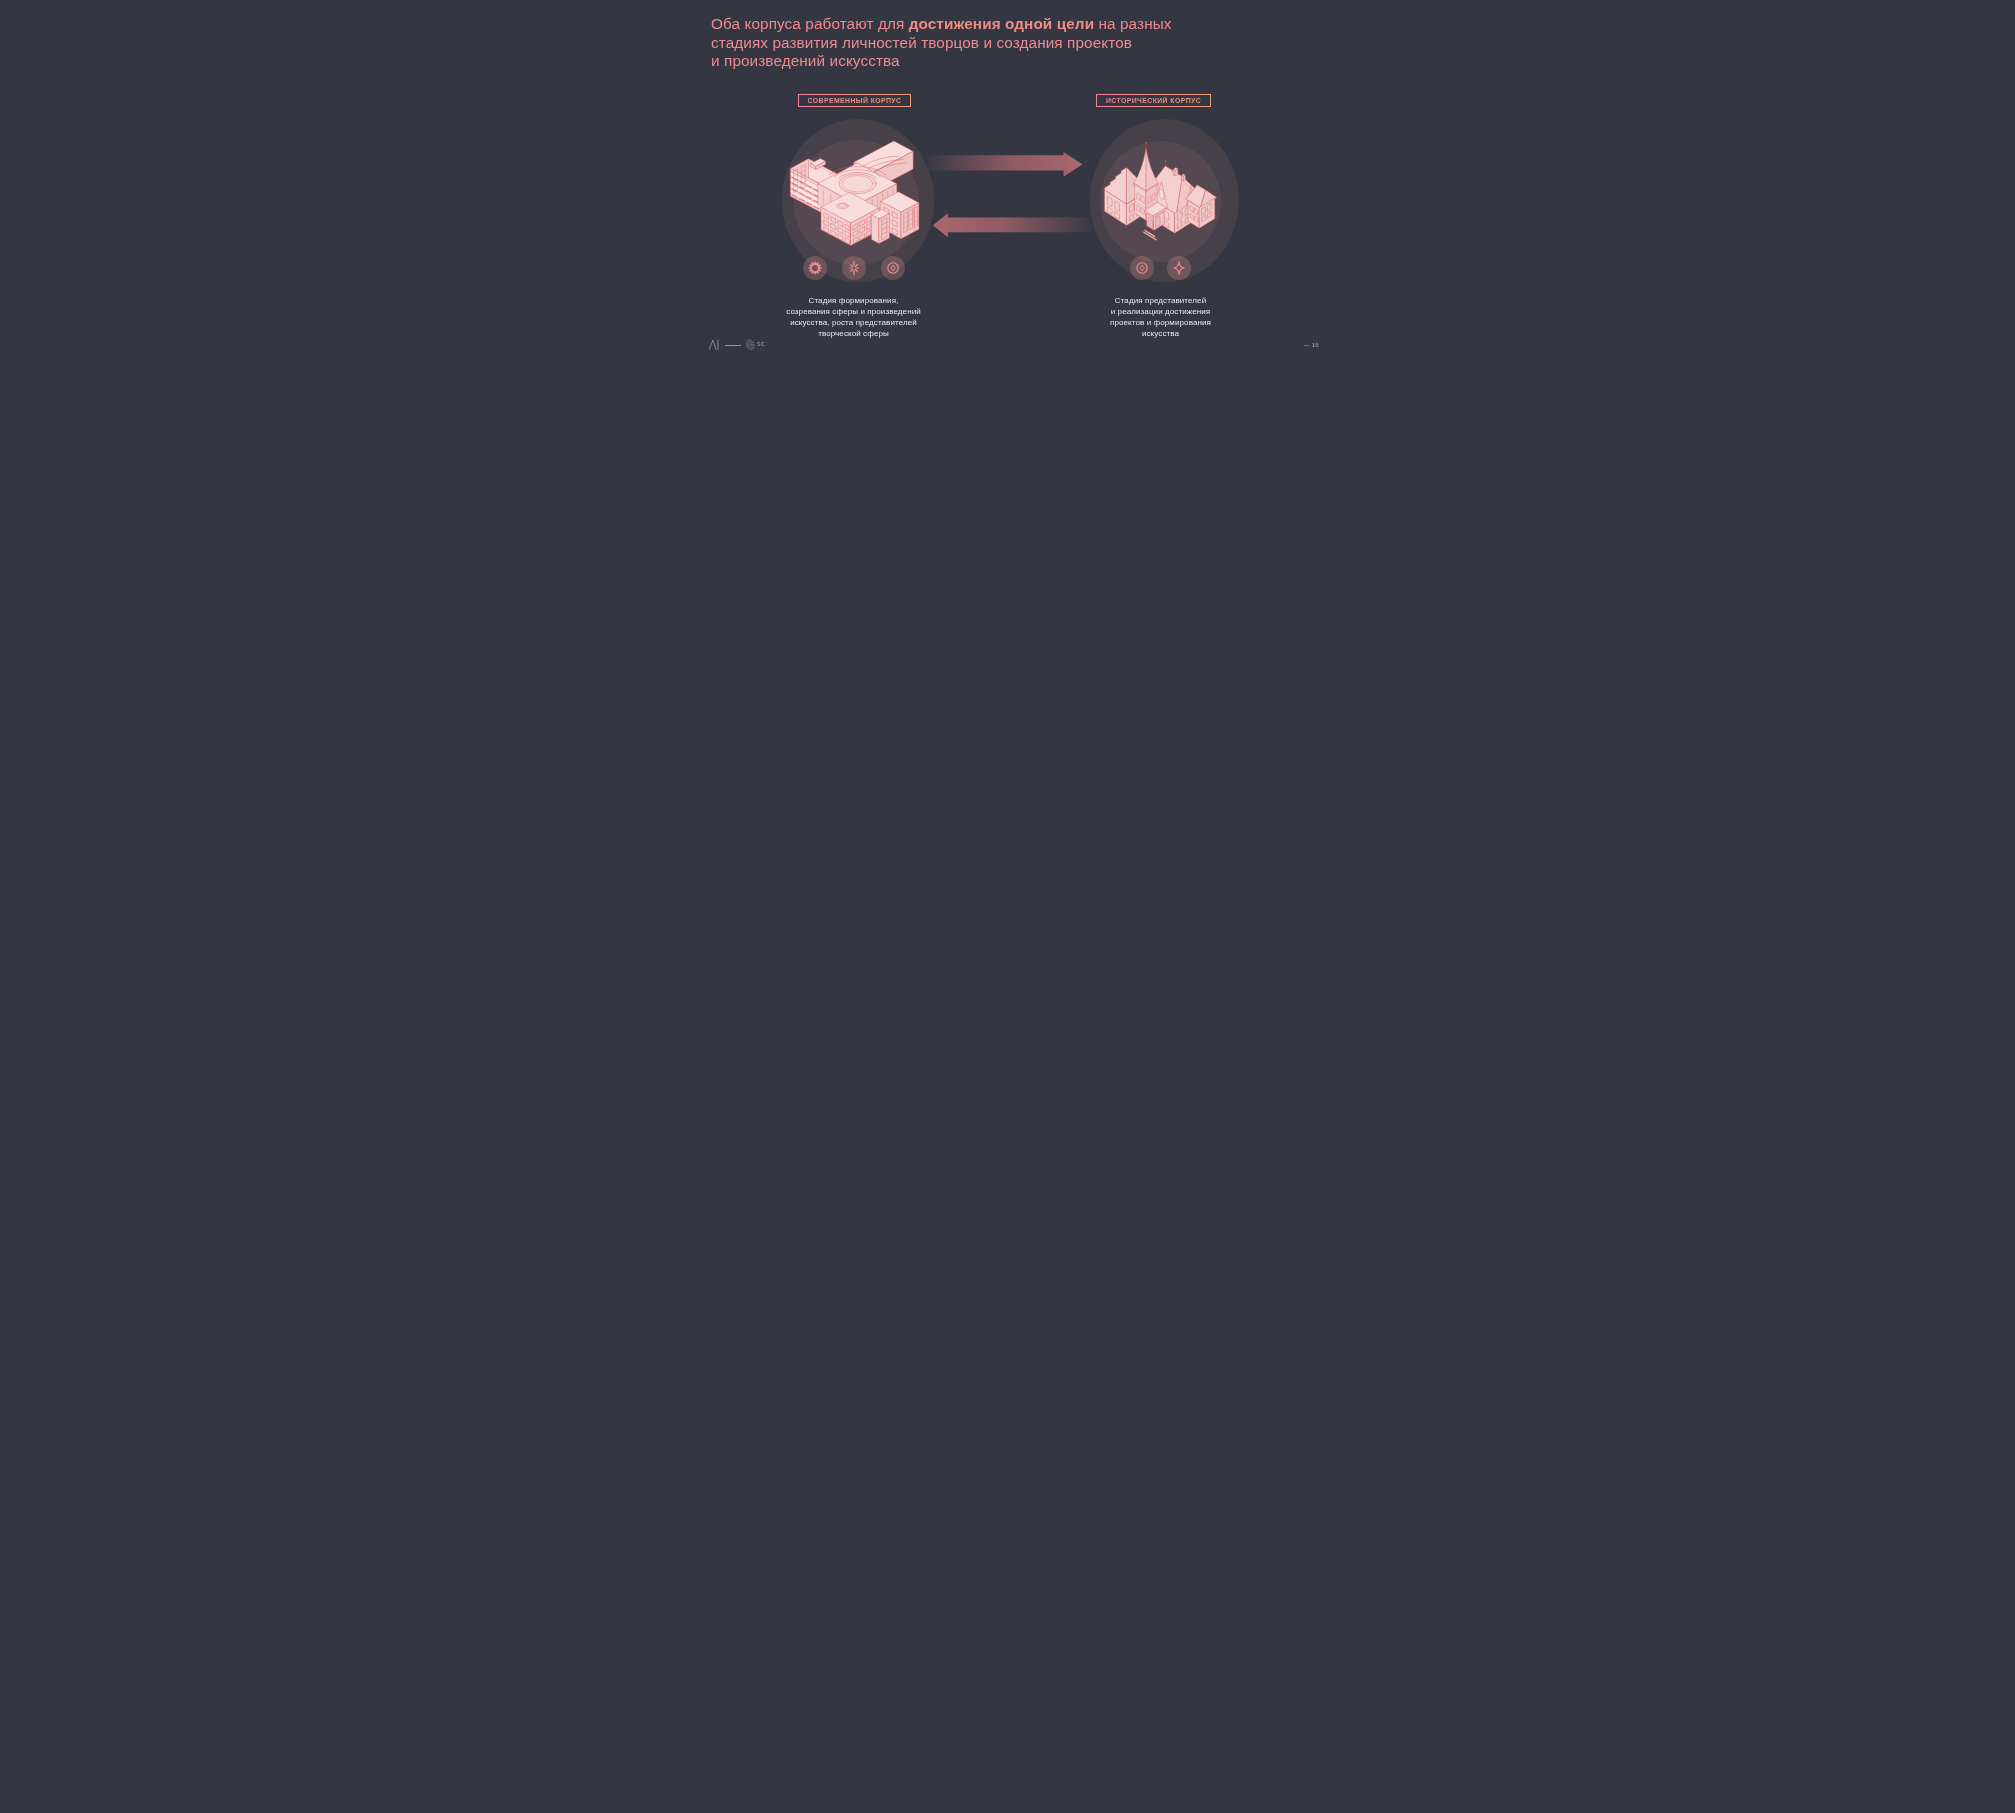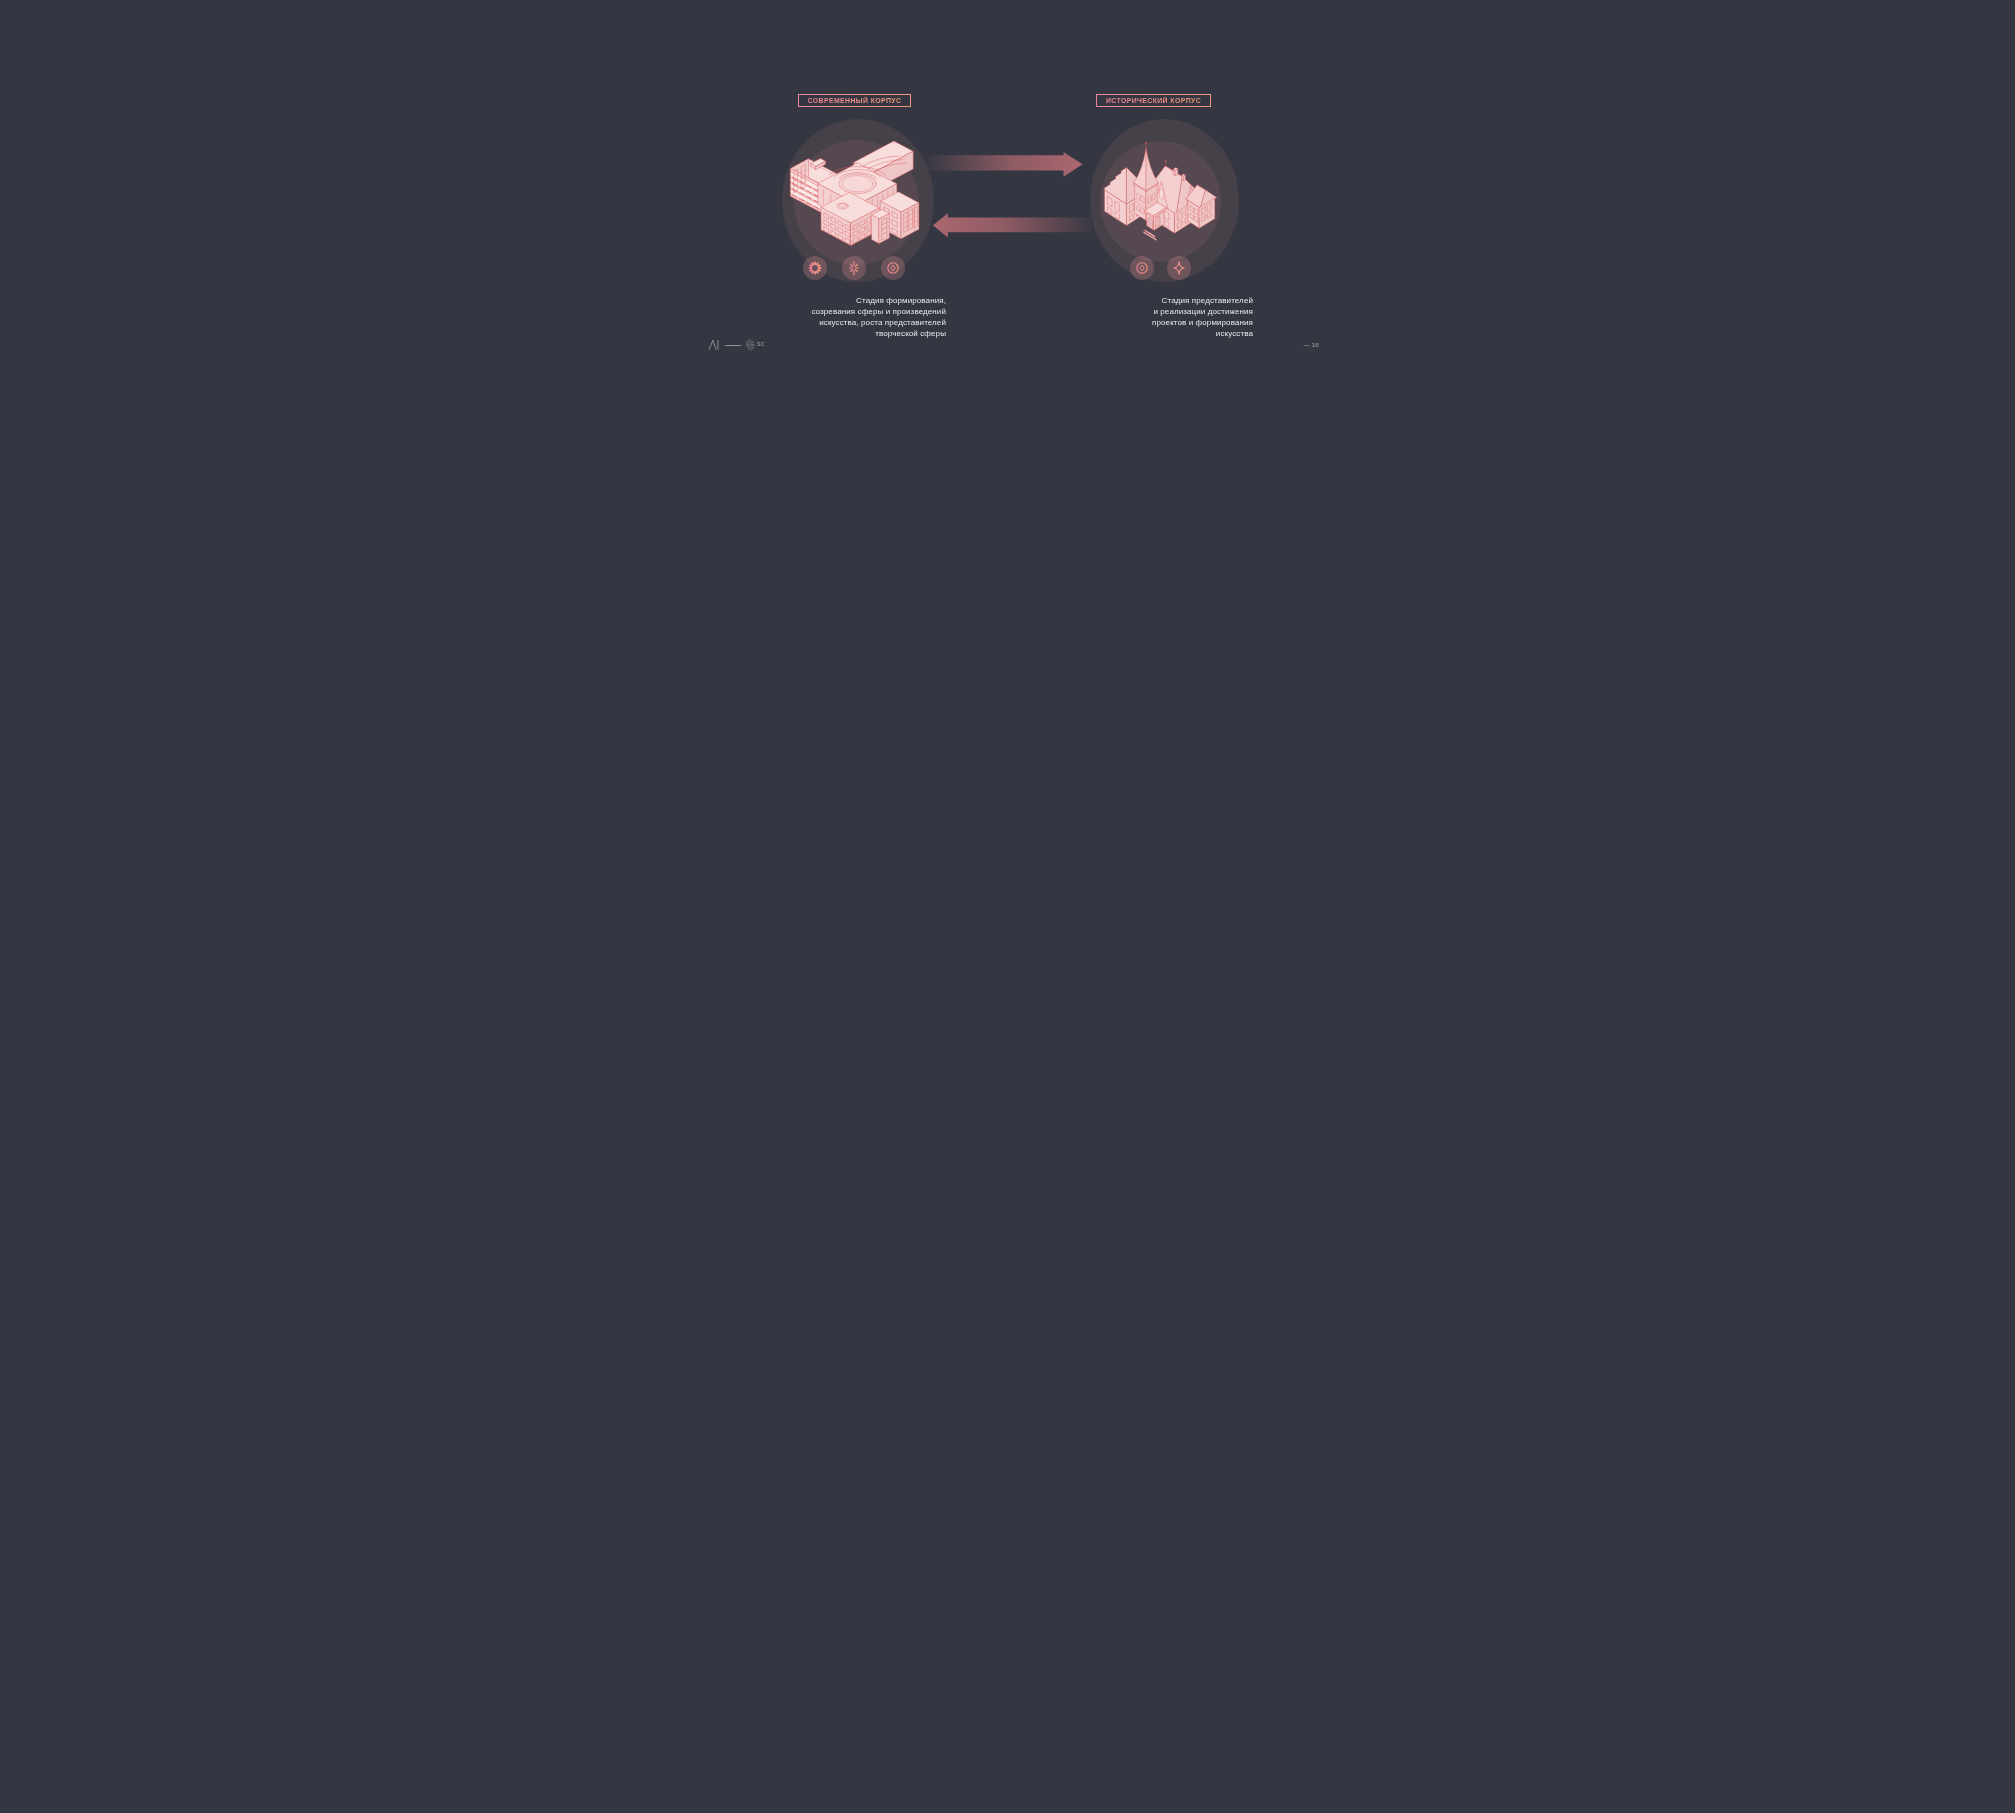--- a/index.html
+++ b/index.html
@@ -19,35 +19,39 @@
        -webkit-background-clip:text;background-clip:text;
        -webkit-text-fill-color:transparent;color:#F0908B;}
   .tag-left{left:113px;width:113px;}
   .tag-right{left:411px;width:115px;}
   
   .glow{position:absolute;border-radius:50%;background:rgba(233,150,152,.10);}
   
   .chip{position:absolute;width:24px;height:24px;border-radius:50%;
         background:rgba(236,152,156,.25);display:flex;align-items:center;justify-content:center;}
   
-  .caption{position:absolute;top:295px;width:185px;text-align:right;color:#E8E9EC;
+  .caption{position:absolute;top:295px;width:185px;text-align:center;color:#E8E9EC;
            font-size:8px;line-height:11px;font-weight:500;letter-spacing:0.1px;}
   
   .footer-item{position:absolute;color:#8E9297;}
   .divider{position:absolute;left:40px;top:345px;width:16px;height:1px;background:#8E9297;}
   .sc-label{left:72px;top:341px;font-size:5.2px;font-weight:600;letter-spacing:0.3px;}
   .page-num{right:11px;top:341px;font-size:6.2px;font-weight:600;letter-spacing:0.2px;}
   svg{display:block;}
   .abs{position:absolute;}
 </style>
 </head>
 <body>
 
 <div class="stage">
 
+  <h1 class="title"><span>Оба корпуса работают для </span><strong>достижения одной цели</strong><span> на разных</span><br>
+    <span>стадиях развития личностей творцов и создания проектов</span><br>
+    <span>и произведений искусства</span>
+  </h1>
 
   <div class="tag tag-left">
     <span>СОВРЕМЕННЫЙ КОРПУС</span>
   </div>
   <div class="tag tag-right">
     <span>ИСТОРИЧЕСКИЙ КОРПУС</span>
   </div>
 
   <div class="glow" style="left:97px;top:119px;width:152px;height:163px;"></div>
   <div class="glow" style="left:109px;top:140px;width:125px;height:125px;"></div>

